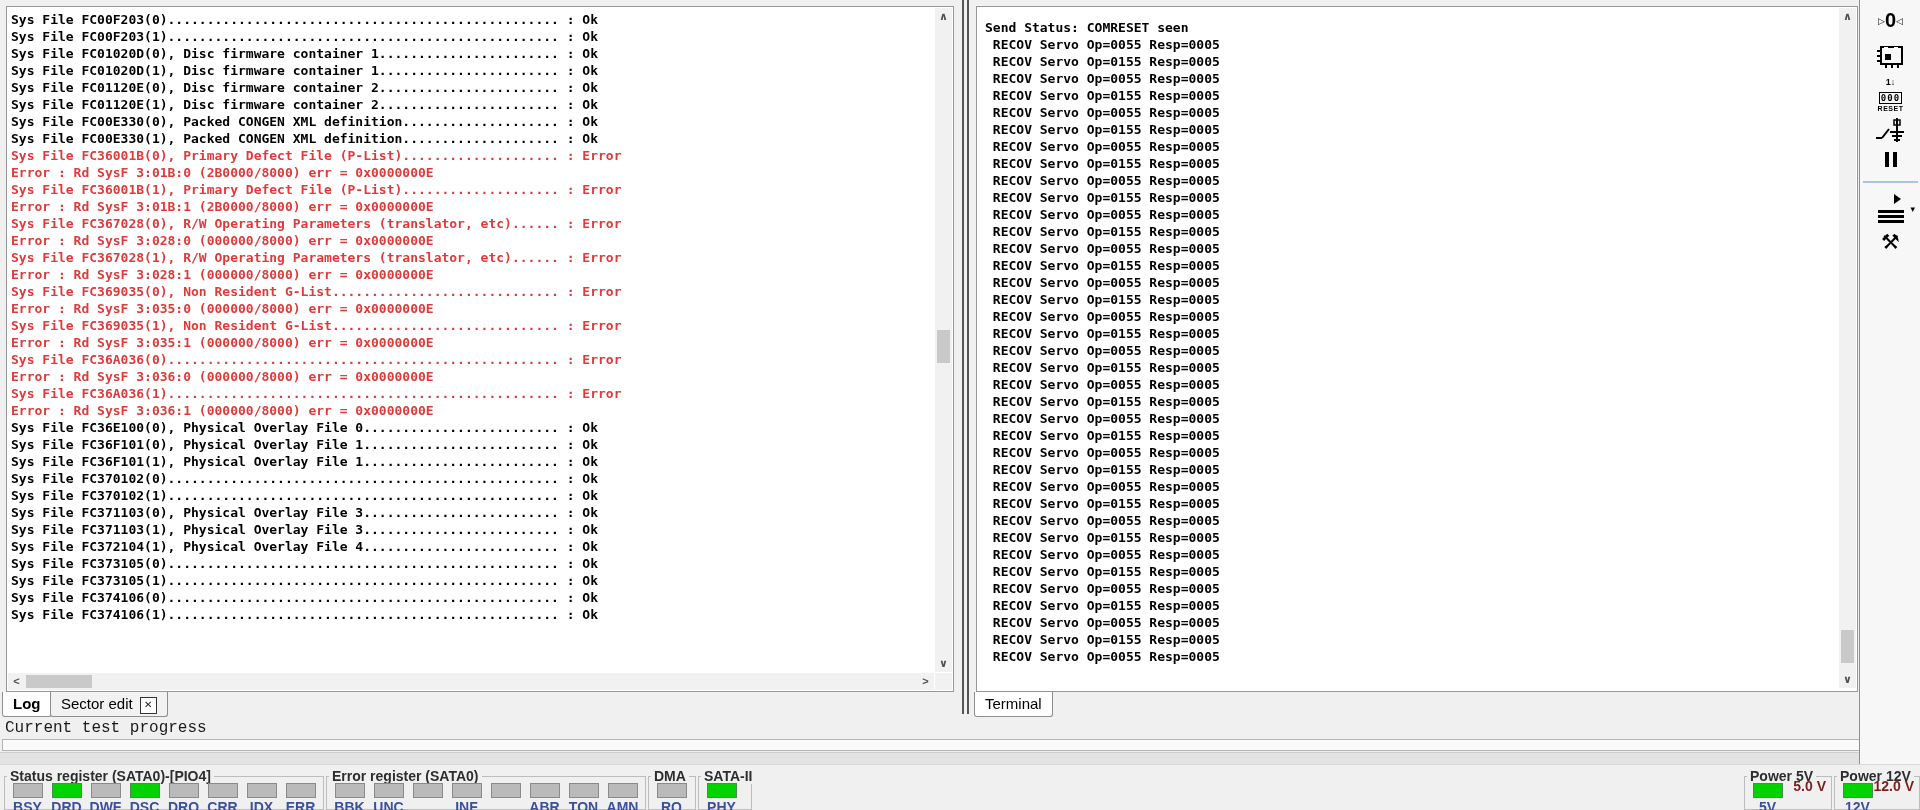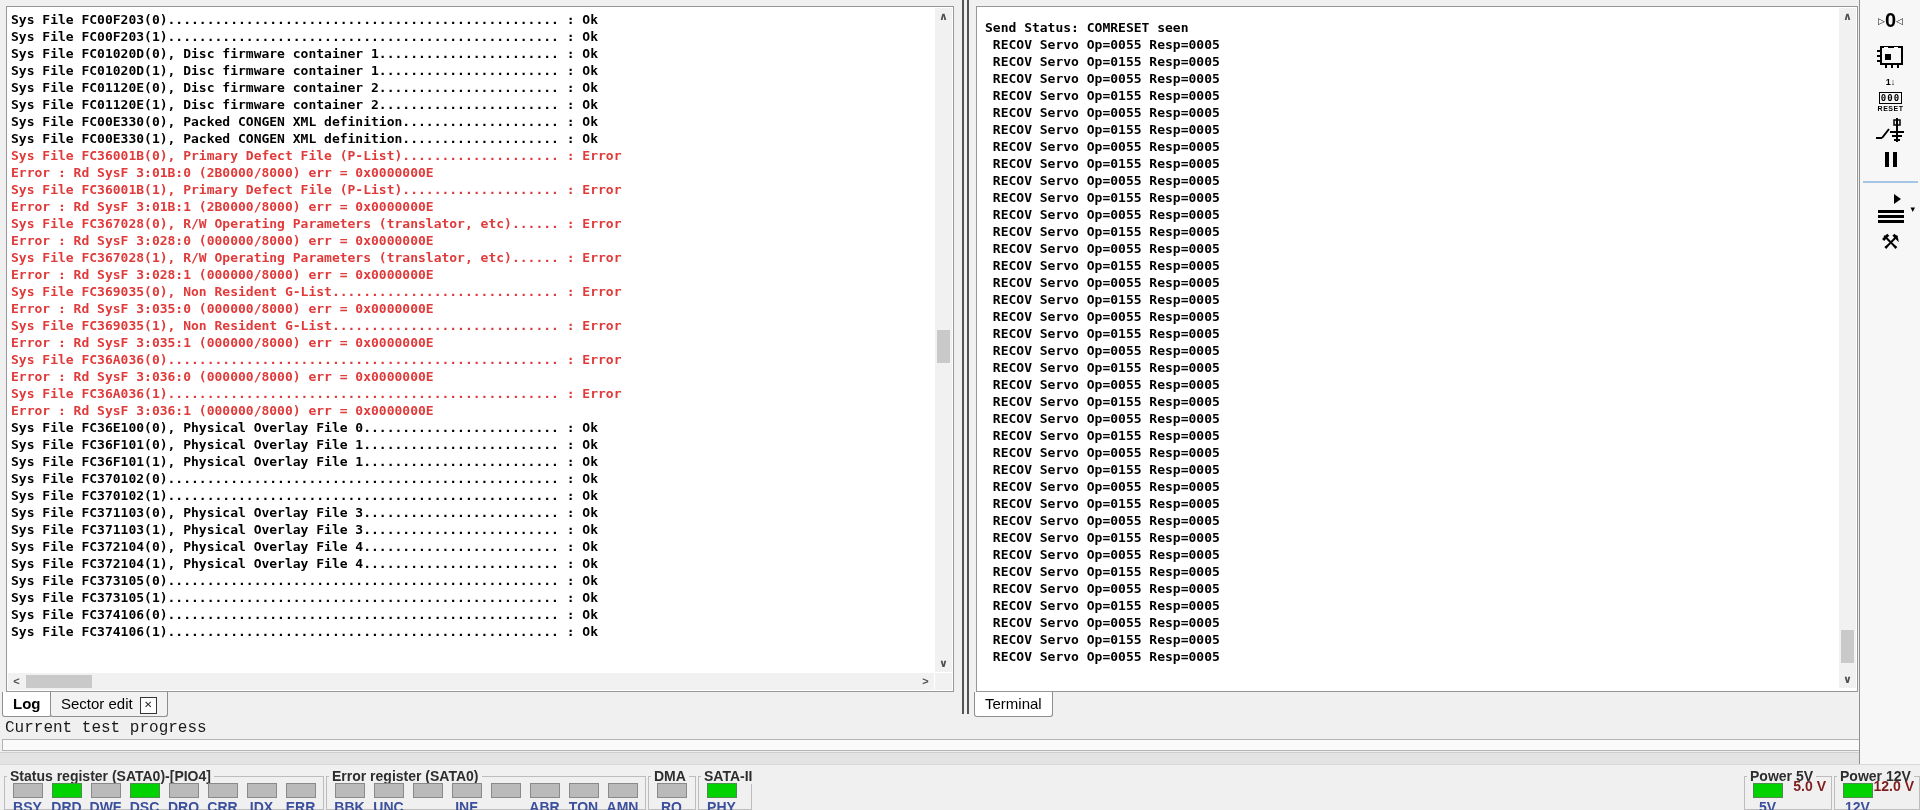--- a/index.html
+++ b/index.html
@@ -112,21 +112,20 @@
         <div class="tline err">Error : Rd SysF 3:036:0 (000000/8000) err = 0x0000000E</div>
         <div class="tline err">Sys File FC36A036(1).................................................. : Error</div>
         <div class="tline err">Error : Rd SysF 3:036:1 (000000/8000) err = 0x0000000E</div>
         <div class="tline">Sys File FC36E100(0), Physical Overlay File 0......................... : Ok</div>
         <div class="tline">Sys File FC36F101(0), Physical Overlay File 1......................... : Ok</div>
         <div class="tline">Sys File FC36F101(1), Physical Overlay File 1......................... : Ok</div>
         <div class="tline">Sys File FC370102(0).................................................. : Ok</div>
         <div class="tline">Sys File FC370102(1).................................................. : Ok</div>
         <div class="tline">Sys File FC371103(0), Physical Overlay File 3......................... : Ok</div>
         <div class="tline">Sys File FC371103(1), Physical Overlay File 3......................... : Ok</div>
-        <div class="tline">Sys File FC372104(0), Physical Overlay File 4......................... : Ok</div>
         <div class="tline">Sys File FC372104(1), Physical Overlay File 4......................... : Ok</div>
         <div class="tline">Sys File FC373105(0).................................................. : Ok</div>
         <div class="tline">Sys File FC373105(1).................................................. : Ok</div>
         <div class="tline">Sys File FC374106(0).................................................. : Ok</div>
         <div class="tline">Sys File FC374106(1).................................................. : Ok</div>
       </div>
     <div class="vsb">
       <div class="sbtn top">∧</div>
       <div class="vthumb" style="top:322px"></div>
       <div class="sbtn bottom">∨</div>

